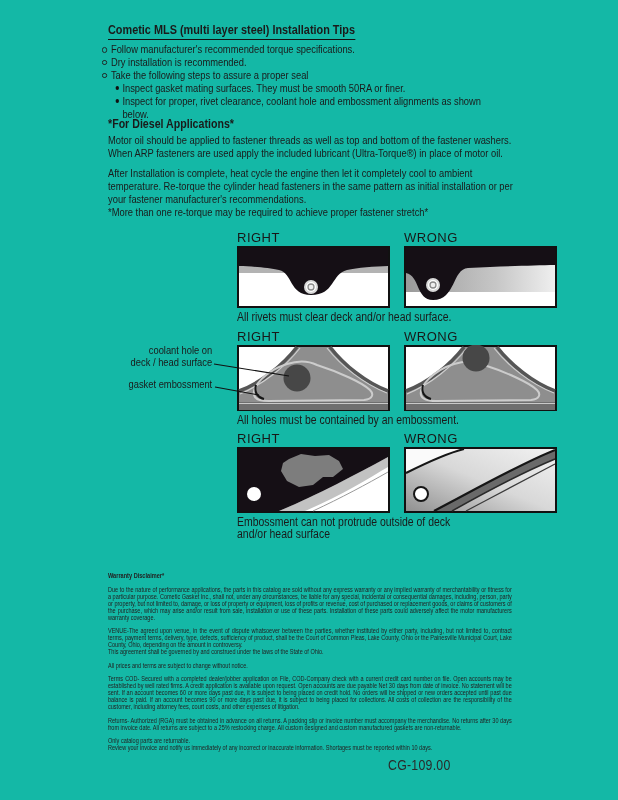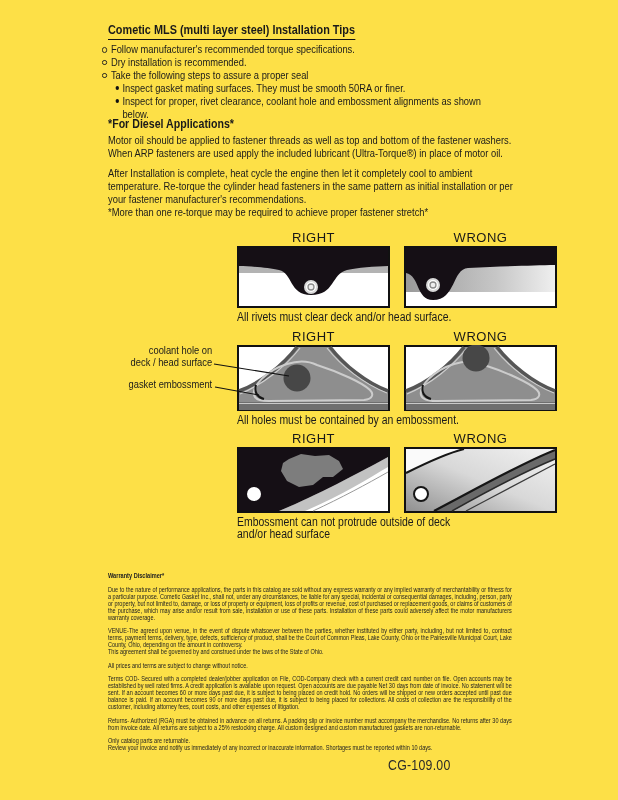--- a/index.html
+++ b/index.html
@@ -1,18 +1,18 @@
 <!DOCTYPE html>
 <html><head>
 <meta charset="utf-8">
 <style>
   html,body { margin:0; padding:0; background:#888; }
   .page {
     position:relative; width:618px; height:800px; margin:0 auto;
-    background:#fde047; overflow:hidden;
+    background:#14b8a6; overflow:hidden;
     font-family:"Liberation Sans", sans-serif; color:#1a1a1a;
   }
   .tx { transform:scaleX(0.85); transform-origin:0 0; }
 
   .title {
     position:absolute; left:108px; top:22px; margin:0;
     font-size:12.8px; font-weight:bold; white-space:nowrap;
     display:inline-block; border-bottom:1.6px solid #111; padding-bottom:2px;
   }
 
@@ -20,21 +20,21 @@
   .li { display:flex; align-items:flex-start; }
   .li.sub { padding-left:16px; }
   .o-marker { flex:0 0 auto; width:3.5px; height:3.5px; border:1.1px solid #222; border-radius:50%; margin:4px 5px 0 0; }
   .b-marker { flex:0 0 auto; width:4px; height:4px; background:#111; border-radius:50%; margin:4.2px 4px 0 0; }
 
   .diesel-h { position:absolute; left:108px; top:117px; font-size:12.5px; font-weight:bold; white-space:nowrap; }
   .dp { position:absolute; left:108px; margin:0; width:484px; font-size:11px; line-height:13px; white-space:pre-line; }
 
   .drow { position:absolute; left:237px; width:330px; }
   .dlabels { display:flex; gap:14px; height:16px; }
-  .dlabels span { width:153px; text-align:center; font-size:13px; color:#181818; letter-spacing:0.5px; }
+  .dlabels span { width:153px; font-size:13px; color:#181818; letter-spacing:0.5px; }
   .dpanels { display:flex; gap:14px; }
   .dpanels svg { display:block; }
   .dcap { margin-top:3px; font-size:12.3px; line-height:12px; width:376px; white-space:pre-line; }
 
   .ann { position:absolute; width:132px; text-align:right; font-size:11px; line-height:11.5px; white-space:pre-line; }
   .leaders { position:absolute; left:0; top:0; pointer-events:none; }
 
   .disclaimer { position:absolute; left:108px; top:572px; width:475px; font-size:6.5px; line-height:7px; text-align:justify; color:#222; }
   .disc-h { font-weight:bold; margin:0 0 6.5px 0; font-size:6.6px; }
   .disc-p { margin:0 0 6.5px 0; white-space:pre-line; }

